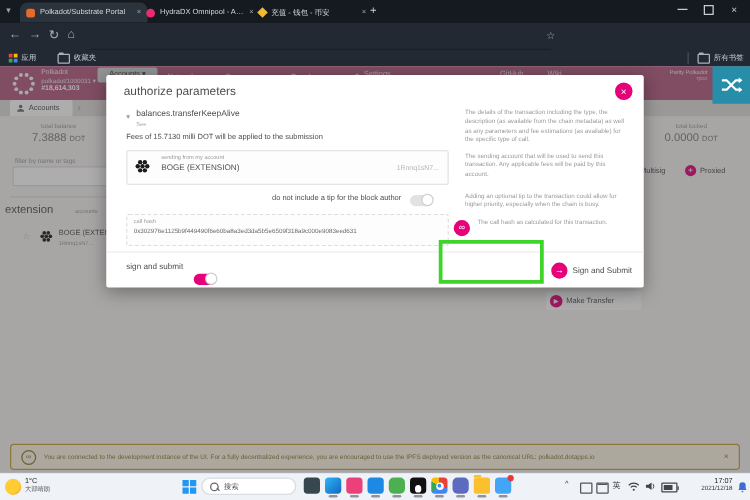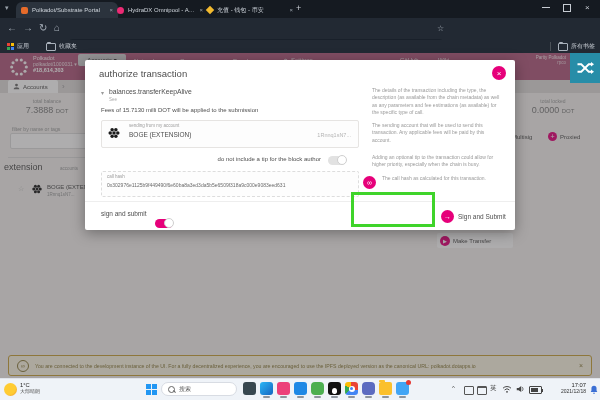--- a/index.html
+++ b/index.html
@@ -226,21 +226,21 @@
             <path d="M2 14 h5 l10 -10 h4"></path>
           </g>
         <g fill="#fff">
             <path d="M20 1 l4 3 -4 3 z"></path>
             <path d="M20 11 l4 3 -4 3 z"></path>
           </g>
       </svg>
     </div>
 
     <div class="abs" id="modal">
-      <div class="abs" style="left:14px;top:8px;font-size:9.5px;color:#4e4e4e;">authorize transaction</div>
+      <div class="abs" style="left:14px;top:8px;font-size:9.5px;color:#4e4e4e;">authorize parameters</div>
       <div class="abs pinkc r" style="right:9px;top:6px;width:14px;height:14px;font-size:8px;">×</div>
 
       <span class="abs" style="left:16px;top:29px;font-size:6px;color:#9b9b9b;">▾</span>
       <span class="abs" style="left:24px;top:28px;font-size:6.8px;color:#4e4e4e;">balances.transferKeepAlive</span>
       <span class="abs" style="left:24px;top:37px;font-size:4.5px;color:#aaa;">See</span>
       <span class="abs" style="left:16px;top:47px;font-size:6px;color:#4e4e4e;">Fees of 15.7130 milli DOT will be applied to the submission</span>
       <div class="abs help" style="left:287px;top:27px;width:132px;">The details of the transaction including the type, the description (as available from the chain metadata) as well as any parameters and fee estimations (as available) for the specific type of call.</div>
 
       <div class="abs box" style="left:16px;top:60px;width:256px;height:26px;"></div>
       <svg class="abs" style="left:22px;top:66px;" width="14" height="14" viewBox="0 0 24 24">

